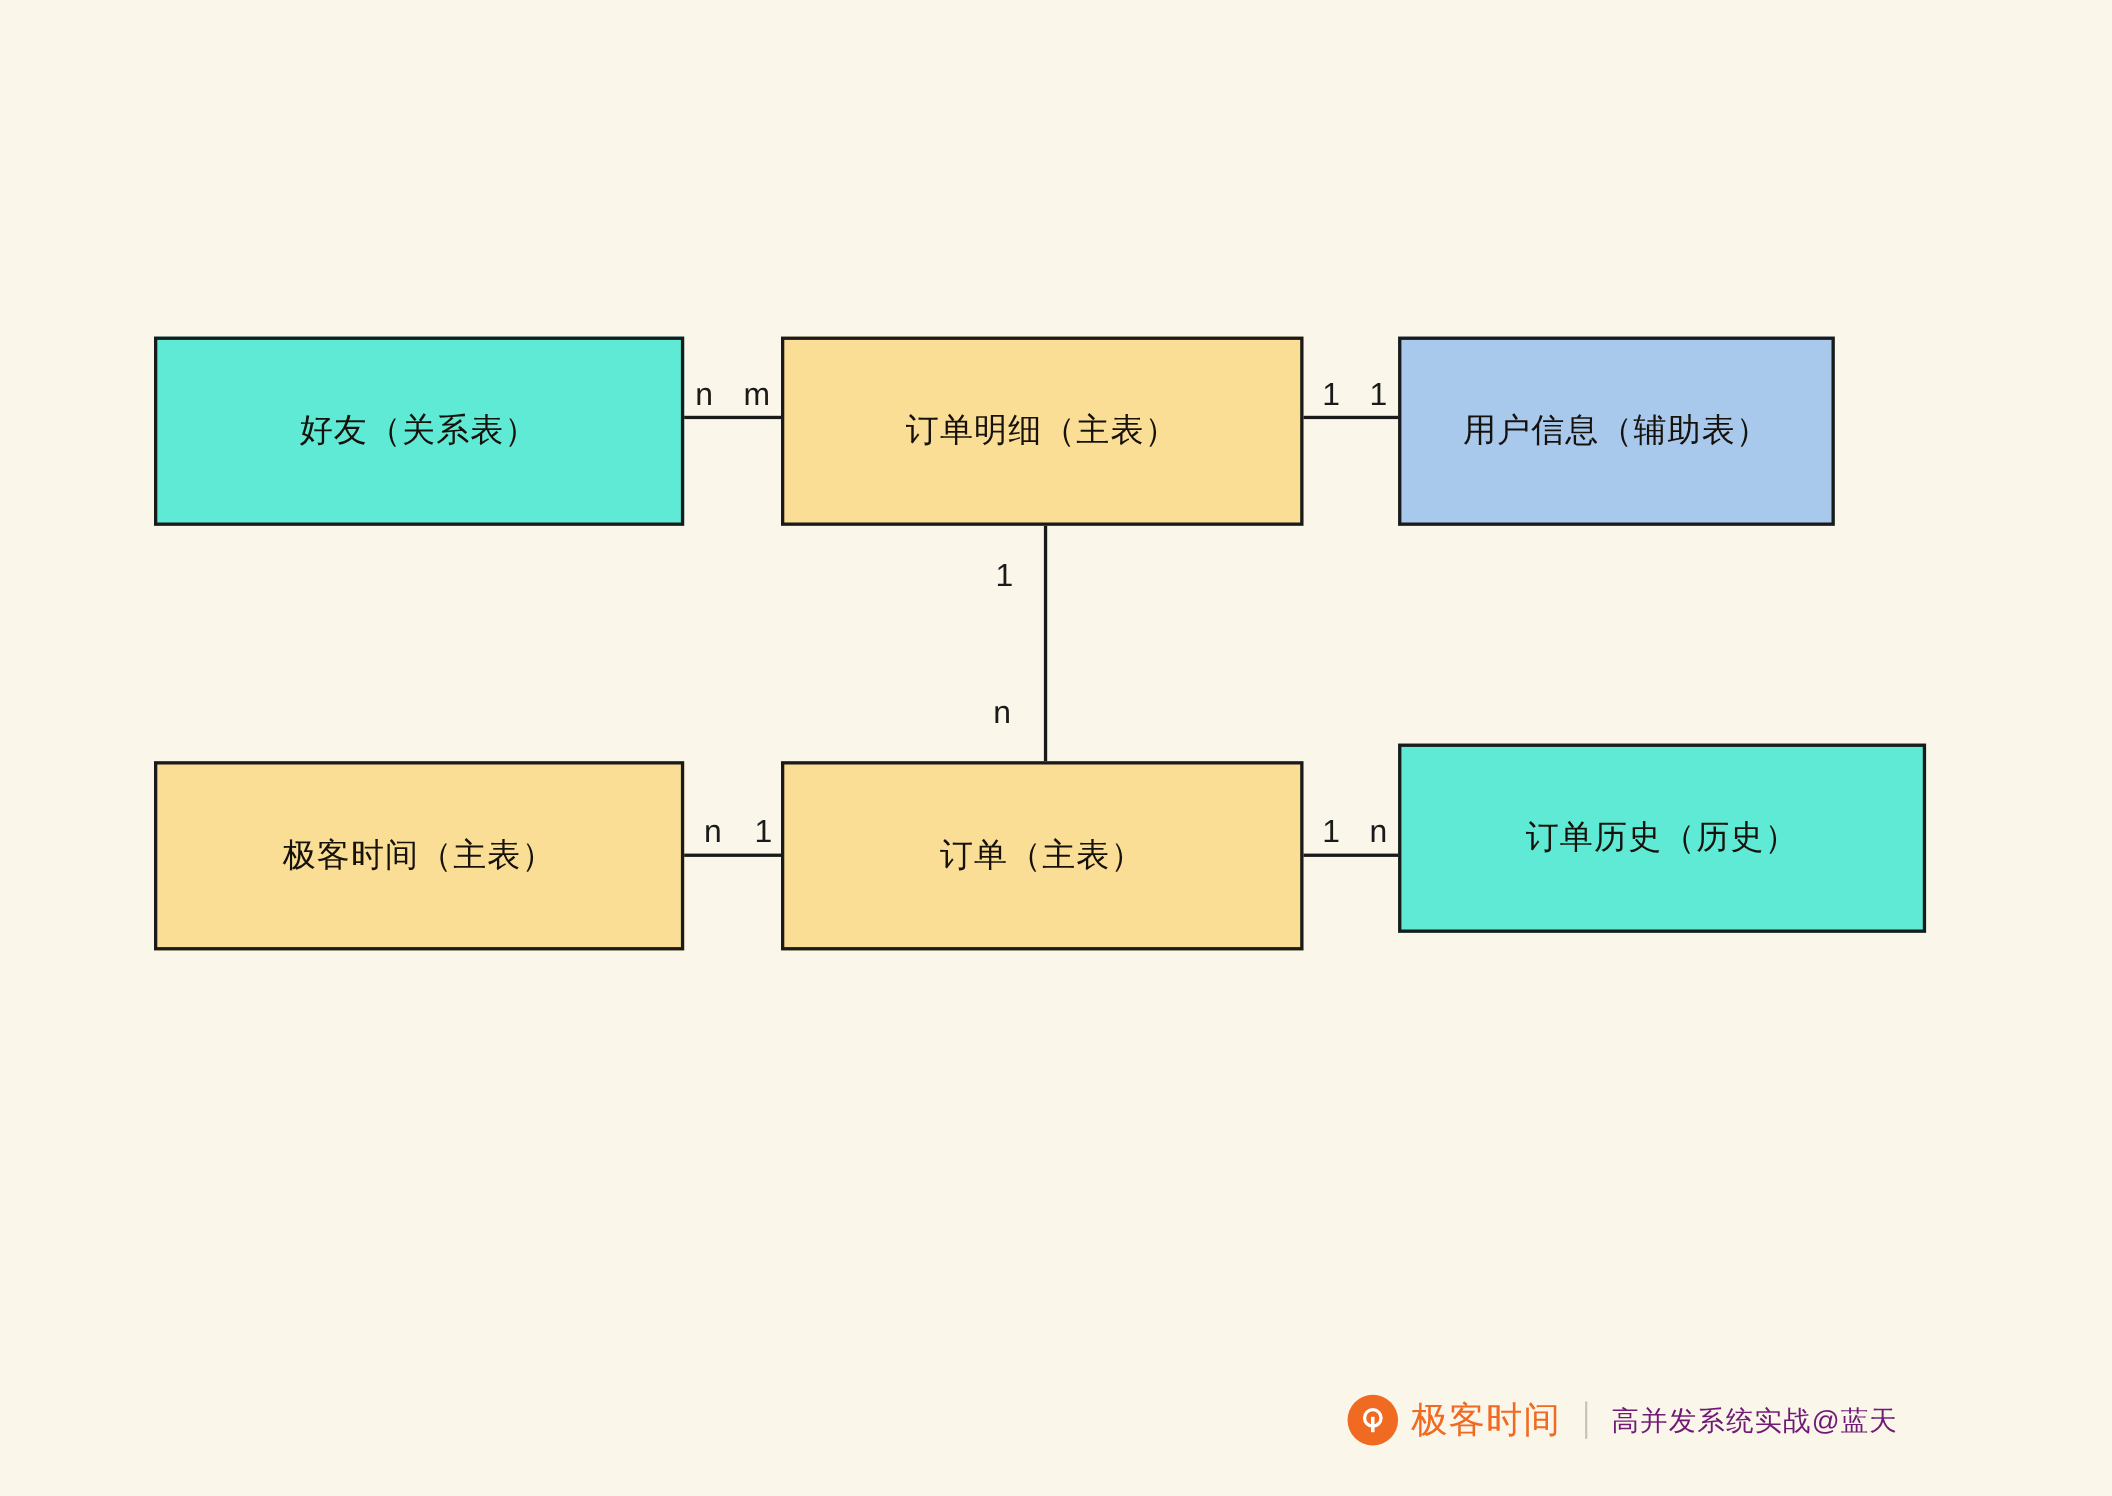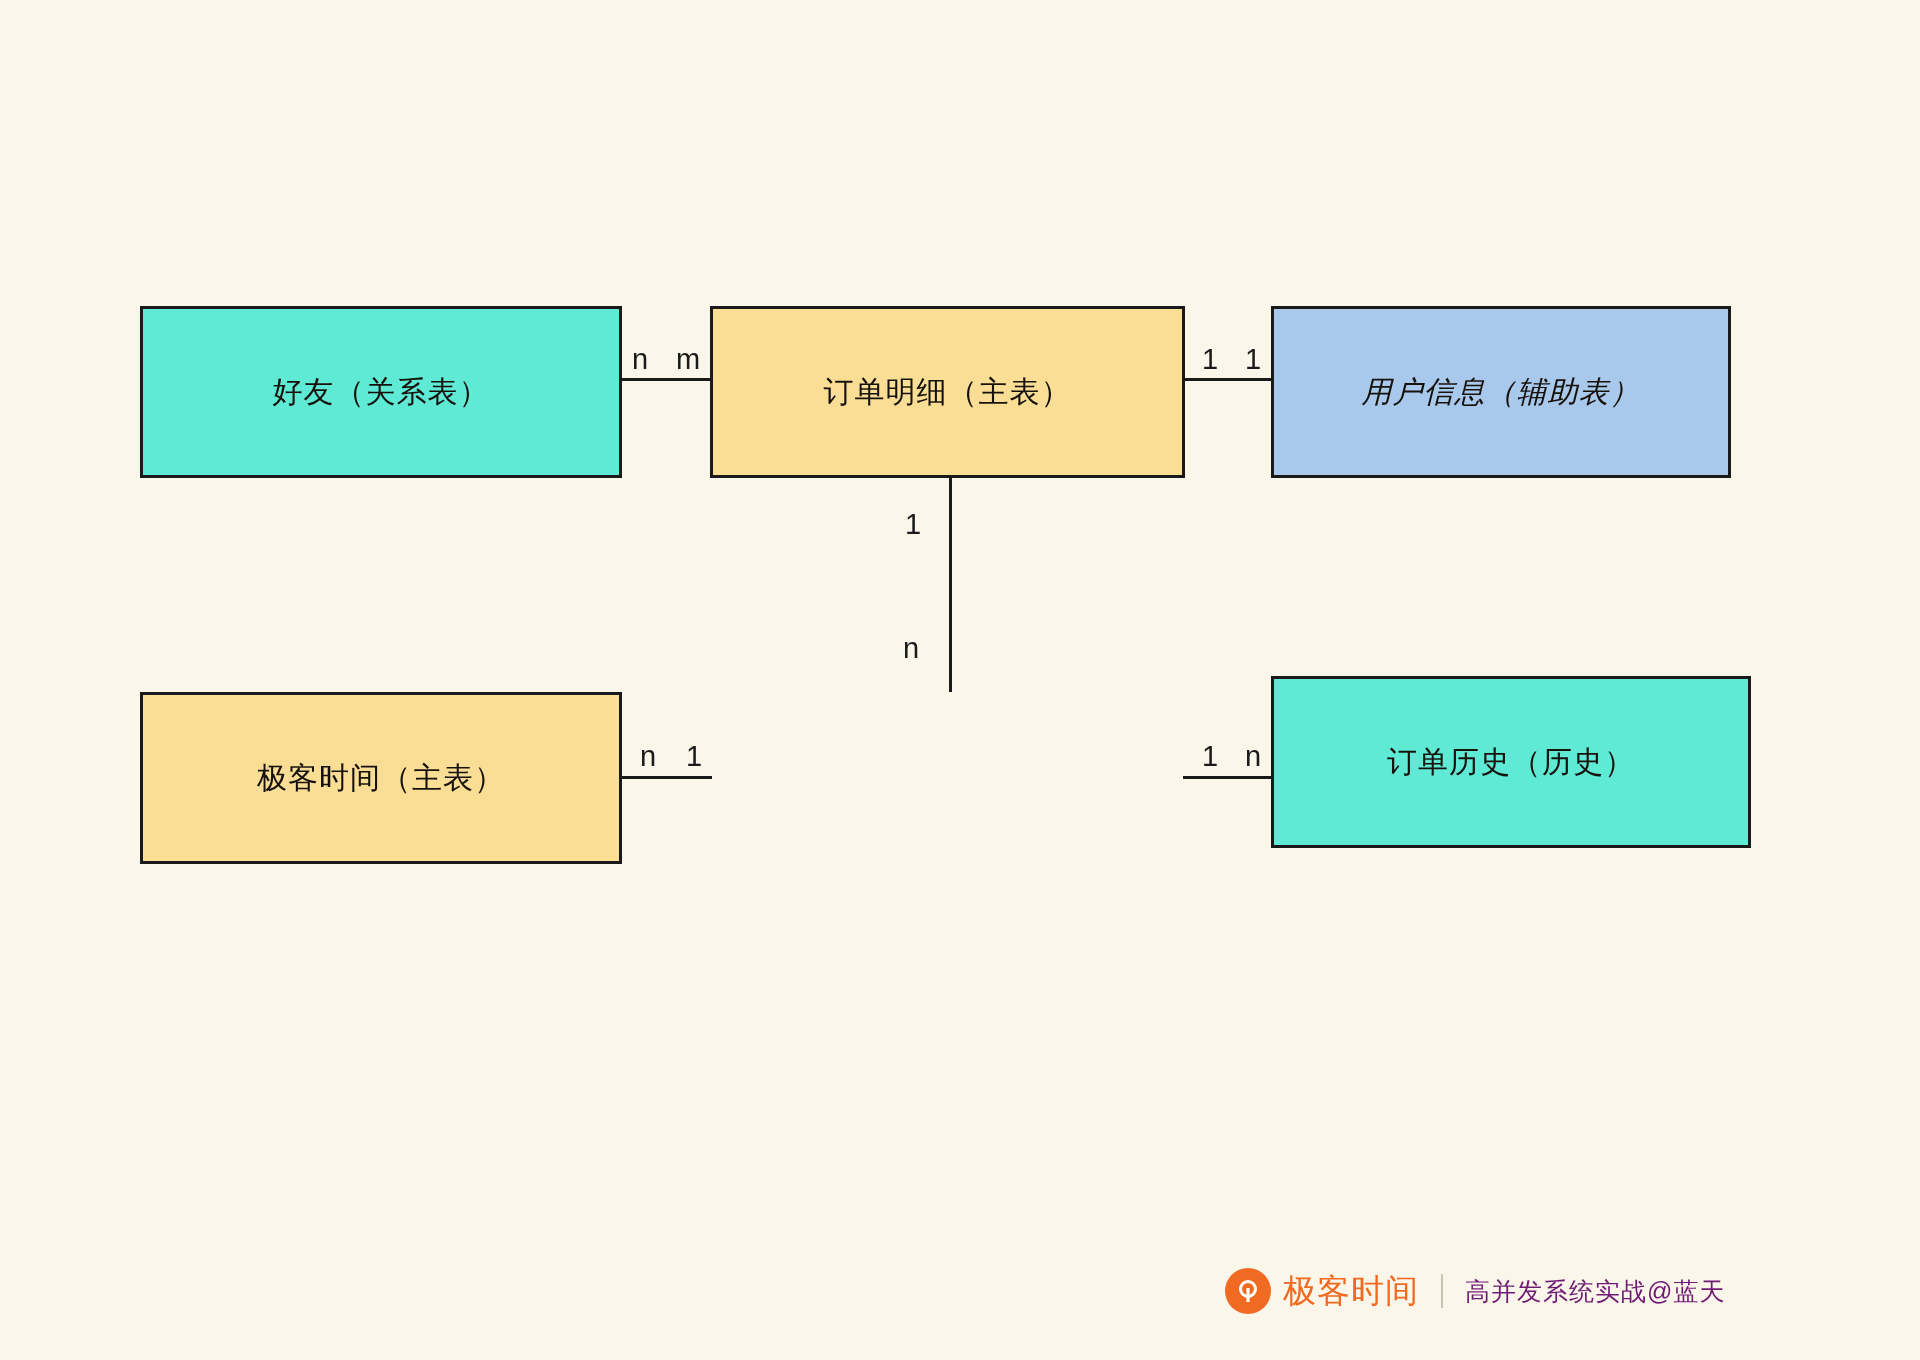--- a/index.html
+++ b/index.html
@@ -81,28 +81,31 @@
   <div class="hline" style="left:1183px;top:776px;width:90px;"></div>
 
   <div class="node white" style="left:140px;top:306px;width:482px;height:172px;">
     <span>好友（关系表）</span>
   </div>
 
   <div class="node yellow" style="left:710px;top:306px;width:475px;height:172px;">
     <span>订单明细（主表）</span>
   </div>
 
-  <div class="node blue" style="left:1271px;top:306px;width:460px;height:172px;font-style:italic;">
+  <div class="node blue" style="left:1271px;top:306px;width:397px;height:172px;">
     <span>用户信息（辅助表）</span>
   </div>
 
   <div class="node yellow" style="left:140px;top:692px;width:482px;height:172px;">
     <span>极客时间（主表）</span>
   </div>
 
+  <div class="node yellow" style="left:710px;top:692px;width:475px;height:172px;">
+    <span>订单（主表）</span>
+  </div>
 
   <div class="node white" style="left:1271px;top:676px;width:480px;height:172px;">
     <span>订单历史（历史）</span>
   </div>
 
   <div class="card" style="left:632px;top:345px;">n</div>
   <div class="card" style="left:676px;top:345px;">m</div>
 
   <div class="card" style="left:1202px;top:345px;">1</div>
   <div class="card" style="left:1245px;top:345px;">1</div>

